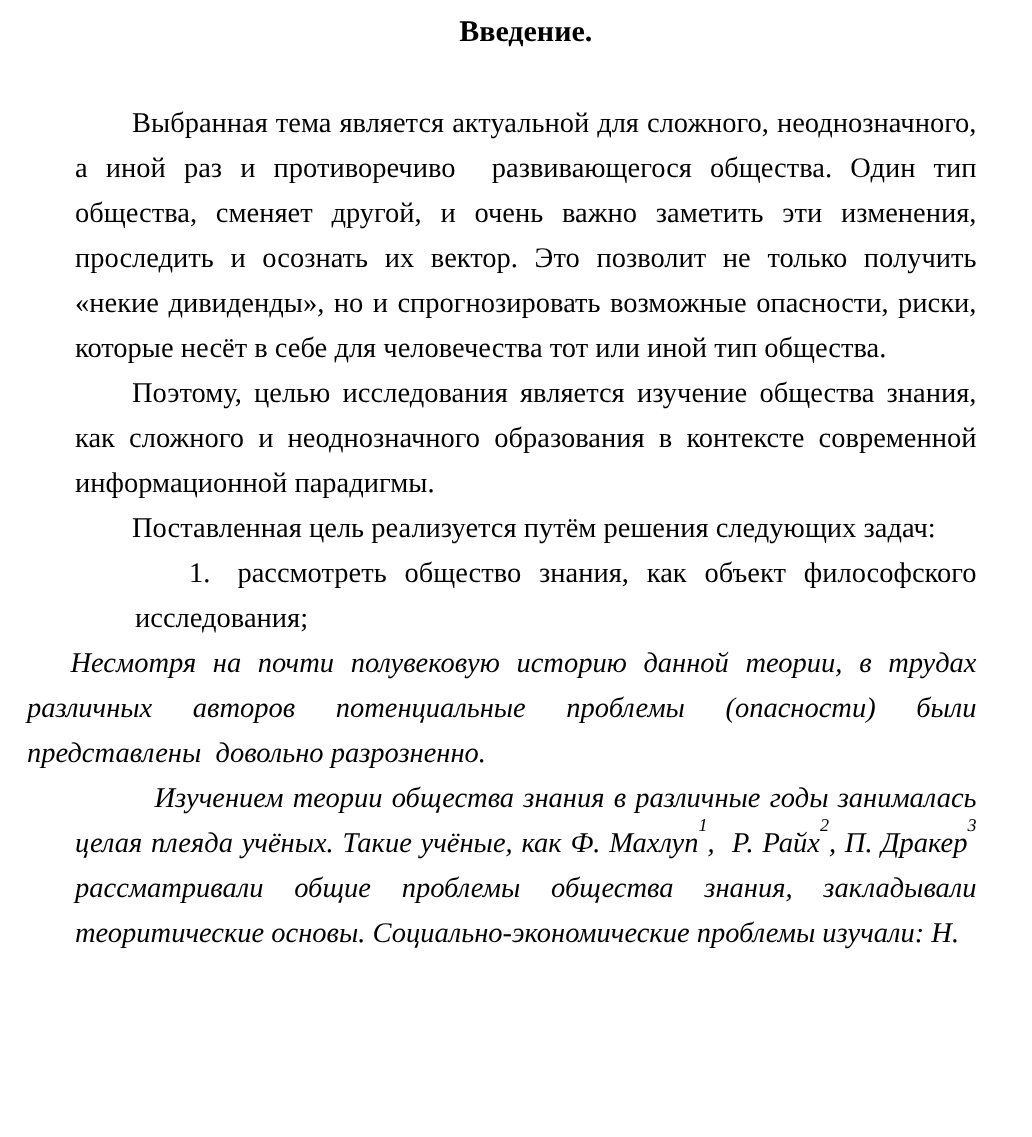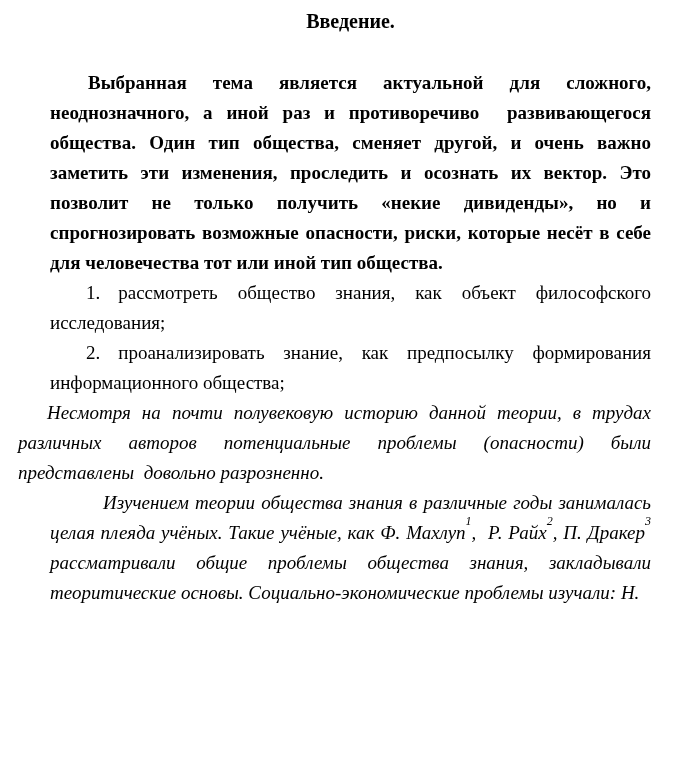--- a/index.html
+++ b/index.html
@@ -28,45 +28,46 @@
       font-weight: bold;
       text-align: center;
     }
     p.para {
       margin: 0;
       font-size: 19px;
       line-height: 30px;
       text-align: justify;
       text-justify: inter-word;
     }
-    p.indent   { text-indent: 38px; font-weight: bold; }
-    p.li       { text-indent: 36px; }
+    p.indent   { text-indent: 38px; }
+    p.li       { text-indent: 36px; margin-left: 40px; }
     .li-gap    { display: inline-block; width: 18px; }
     p.outdent  { margin-left: -32px; text-indent: 29px; font-style: italic; }
     p.wide     { text-indent: 53px; font-style: italic; }
     sup.fnote {
       font-size: 12px;
       line-height: 0;
       position: relative;
       top: -7px;
     }
   </style>
 </head>
 <body>
 
 <div class="page">
 
   <h1 class="title">Введение.</h1>
 
   <p class="para indent">Выбранная тема является актуальной для сложного, неоднозначного, а иной раз и противоречиво&nbsp; развивающегося общества. Один тип общества, сменяет другой, и очень важно заметить эти изменения, проследить и осознать их вектор. Это позволит не только получить «некие дивиденды», но и спрогнозировать возможные опасности, риски, которые несёт в себе для человечества тот или иной тип общества.</p>
 
+  <p class="para indent">Поэтому, целью исследования является изучение общества знания, как сложного и неоднозначного образования в контексте современной информационной парадигмы.</p>
 
+  <p class="para indent">Поставленная цель реализуется путём решения следующих задач:</p>
 
   <p class="para li"><span>1.</span><span class="li-gap"></span><span>рассмотреть общество знания, как объект философского исследования;</span></p>
 
-  <p class="para li"><span>2.</span><span class="li-gap"></span><span>проанализировать знание, как предпосылку формирования информационного общества;</span></p>
 
 
   <p class="para outdent">Несмотря на почти полувековую историю данной теории, в трудах различных авторов потенциальные проблемы (опасности) были представлены&nbsp; довольно разрозненно.</p>
 
   <p class="para wide"><span>Изучением теории общества знания в различные годы занималась целая плеяда учёных. Такие учёные, как Ф. Махлуп</span><sup class="fnote">1</sup><span>,&nbsp; Р. Райх</span><sup class="fnote">2</sup><span>, П. Дракер</span><sup class="fnote">3</sup><span> рассматривали общие проблемы общества знания, закладывали теоритические основы. Социально-экономические проблемы изучали: Н.</span></p>
 
 </div>
 
 </body></html>

